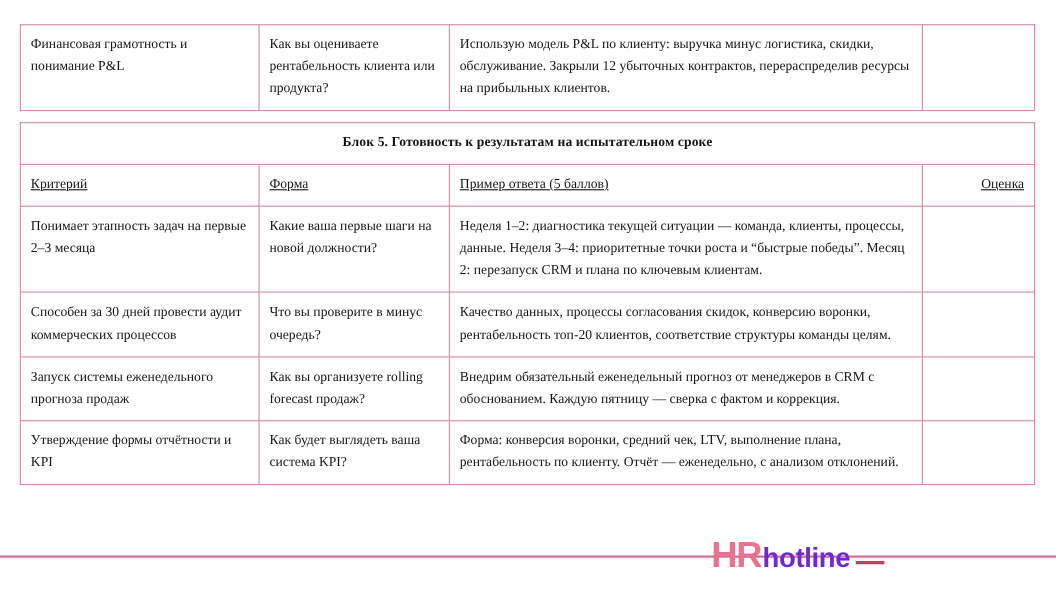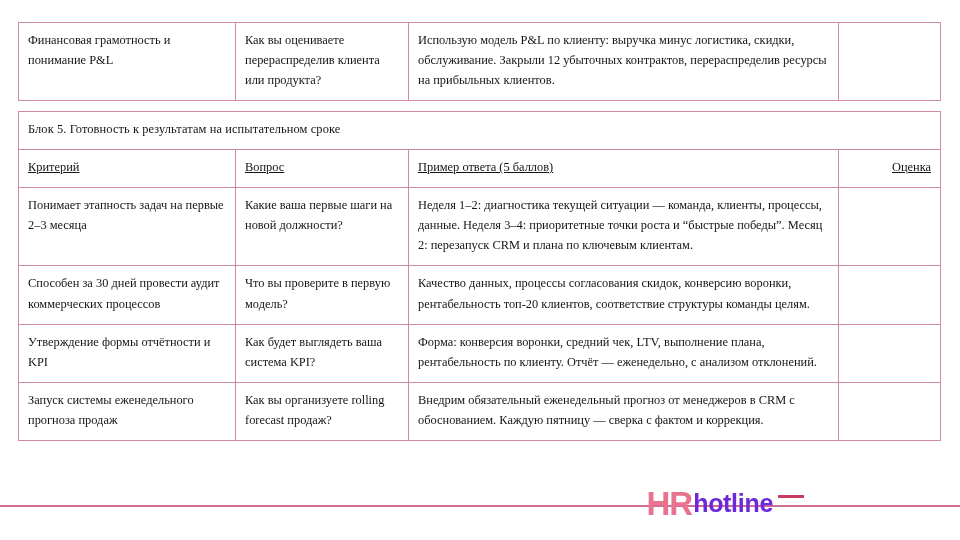--- a/index.html
+++ b/index.html
@@ -61,21 +61,22 @@
 
   
   .table-main {
     position: absolute;
     left: 18px;
     top: 111px;
     width: 922px;
   }
 
   td.block-title {
-    font-weight: normal;
+    text-align: center;
+    font-weight: bold;
     font-size: 14.2px;
     letter-spacing: 0.1px;
     padding: 6px 6px 7px 6px;
     line-height: 1.3;
     color: #111111;
   }
 
   td.col-head {
     padding-top: 5px;
     padding-bottom: 6px;
@@ -99,21 +100,21 @@
     width: 960px;
     height: 2px;
     background: #cf6f92;
   }
 
   .logo {
     position: absolute;
     right: 12px;
     top: 487px;
     display: flex;
-    align-items: center;
+    align-items: flex-end;
     font-family: "Liberation Sans", "DejaVu Sans", sans-serif;
     white-space: nowrap;
   }
 
   .logo-hr {
     font-size: 33px;
     font-weight: bold;
     color: #e8738f;
     letter-spacing: -1px;
     line-height: 1;
@@ -146,70 +147,70 @@
   <table class="doc-table table-top">
     <colgroup>
       <col class="col-crit">
         <col class="col-quest">
         <col class="col-ans">
         <col class="col-score">
     </colgroup>
     <tbody>
       <tr>
         <td>Финансовая грамотность и понимание P&amp;L</td>
-        <td>Как вы оцениваете перераспределив клиента или продукта?</td>
+        <td>Как вы оцениваете рентабельность клиента или продукта?</td>
         <td>Использую модель P&amp;L по клиенту: выручка минус логистика, скидки, обслуживание. Закрыли 12 убыточных контрактов, перераспределив ресурсы на прибыльных клиентов.</td>
         <td class="score-cell"></td>
       </tr>
     </tbody>
   </table>
 
   <table class="doc-table table-main">
     <colgroup>
       <col class="col-crit">
         <col class="col-quest">
         <col class="col-ans">
         <col class="col-score">
     </colgroup>
     <tbody>
       <tr>
         <td class="block-title" colspan="4">Блок 5. Готовность к результатам на испытательном сроке</td>
       </tr>
       <tr>
         <td class="col-head">Критерий</td>
-        <td class="col-head">Вопрос</td>
+        <td class="col-head">Форма</td>
         <td class="col-head">Пример ответа (5 баллов)</td>
         <td class="col-head head-score">Оценка</td>
       </tr>
 
       <tr>
         <td>Понимает этапность задач на первые 2–3 месяца</td>
         <td>Какие ваша первые шаги на новой должности?</td>
         <td>Неделя 1–2: диагностика текущей ситуации — команда, клиенты, процессы, данные. Неделя 3–4: приоритетные точки роста и “быстрые победы”. Месяц 2: перезапуск CRM и плана по ключевым клиентам.</td>
         <td class="score-cell"></td>
       </tr>
 
       <tr>
         <td>Способен за 30 дней провести аудит коммерческих процессов</td>
-        <td>Что вы проверите в первую модель?</td>
+        <td>Что вы проверите в минус очередь?</td>
         <td>Качество данных, процессы согласования скидок, конверсию воронки, рентабельность топ-20 клиентов, соответствие структуры команды целям.</td>
+        <td class="score-cell"></td>
+      </tr>
+
+      <tr>
+        <td>Запуск системы еженедельного прогноза продаж</td>
+        <td>Как вы организуете rolling forecast продаж?</td>
+        <td>Внедрим обязательный еженедельный прогноз от менеджеров в CRM с обоснованием. Каждую пятницу — сверка с фактом и коррекция.</td>
         <td class="score-cell"></td>
       </tr>
 
       <tr>
         <td>Утверждение формы отчётности и KPI</td>
         <td>Как будет выглядеть ваша система KPI?</td>
         <td>Форма: конверсия воронки, средний чек, LTV, выполнение плана, рентабельность по клиенту. Отчёт — еженедельно, с анализом отклонений.</td>
-        <td class="score-cell"></td>
-      </tr>
-
-      <tr>
-        <td>Запуск системы еженедельного прогноза продаж</td>
-        <td>Как вы организуете rolling forecast продаж?</td>
-        <td>Внедрим обязательный еженедельный прогноз от менеджеров в CRM с обоснованием. Каждую пятницу — сверка с фактом и коррекция.</td>
         <td class="score-cell"></td>
       </tr>
     </tbody>
   </table>
 
   <div class="footer-rule"></div>
 
   <div class="logo">
     <span class="logo-hr">HR</span>
     <span class="logo-hotline">hotline</span>

